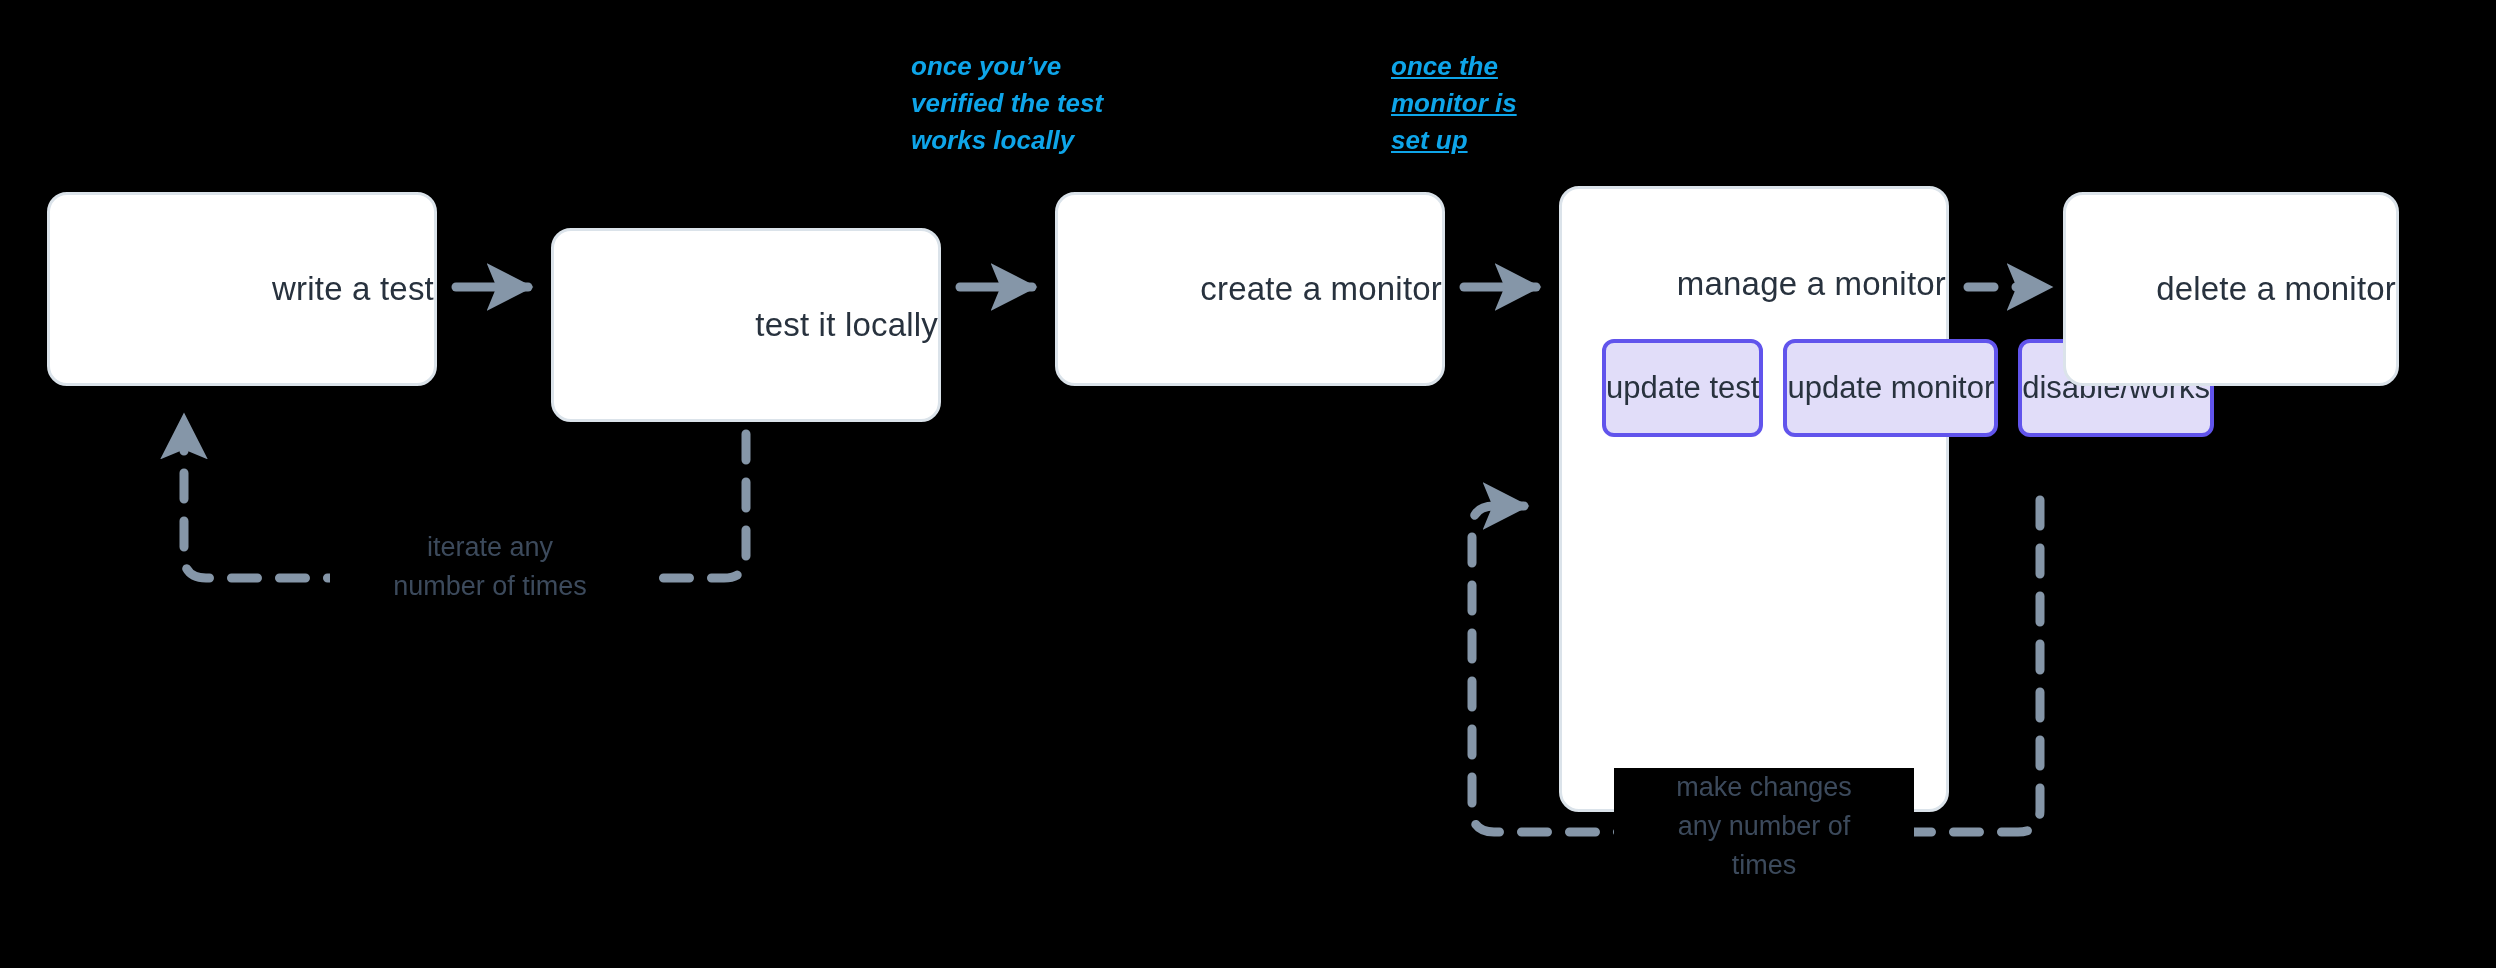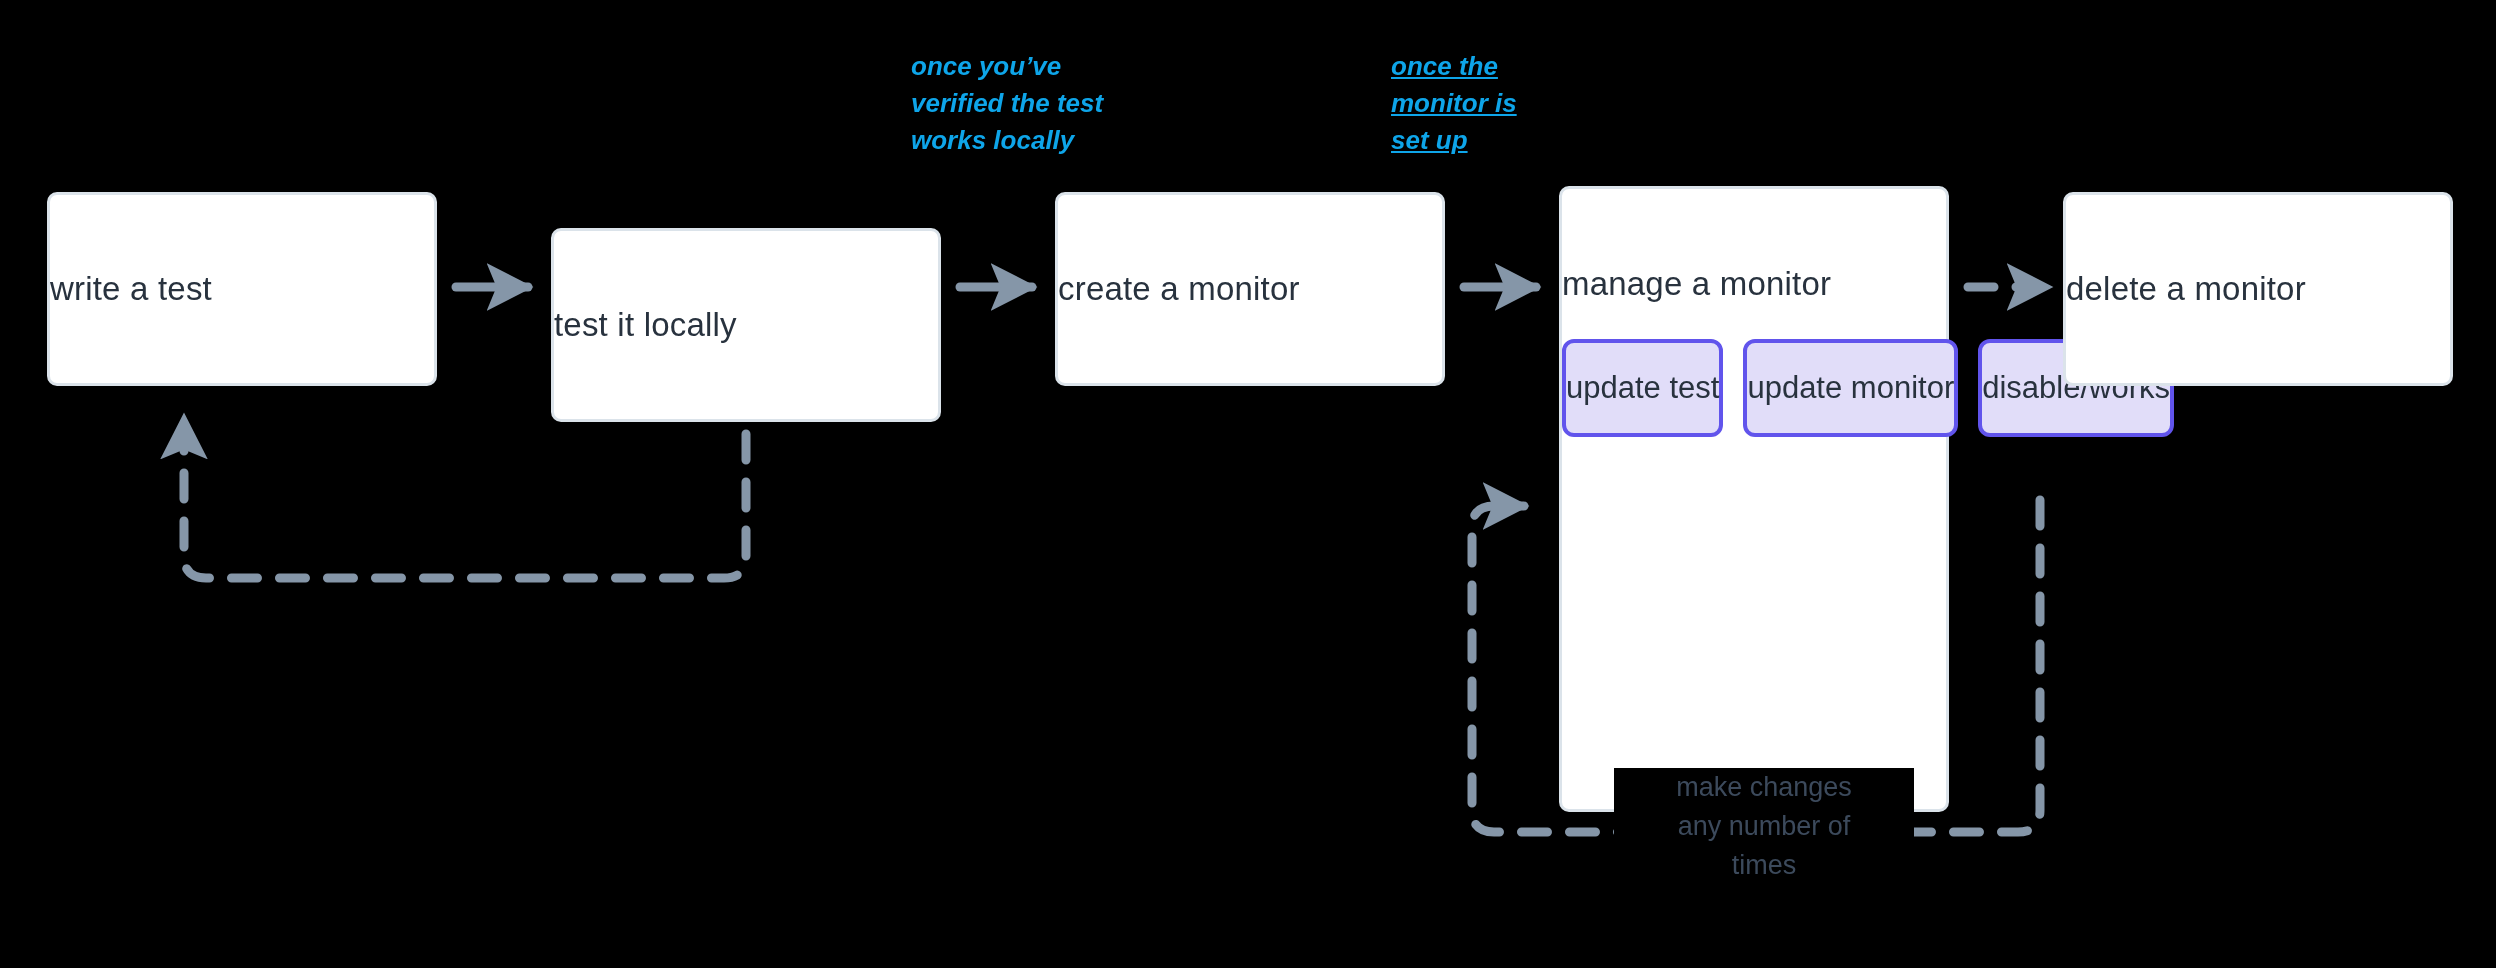--- a/index.html
+++ b/index.html
@@ -27,24 +27,24 @@
     height: 968px;
     pointer-events: none;
   }
 
   
   .node {
     position: absolute;
     box-sizing: border-box;
     background: #ffffff;
     border: 3px solid #dbe3ea;
-    border-radius: 10px;
+    border-radius: 20px;
     display: flex;
     flex-direction: column;
-    align-items: flex-start;
+    align-items: flex-end;
   }
   .node-label {
     font-size: 33px;
     color: #28323e;
     letter-spacing: 0.2px;
     white-space: nowrap;
   }
 
   
   .node.simple {
@@ -160,30 +160,32 @@
       </div>
       <div class="sub-node">
         <span class="sub-label">update monitor</span>
       </div>
       <div class="sub-node">
         <span class="sub-label">disable/works</span>
       </div>
     </div>
   </div>
 
-  <div class="node simple" style="left:2063px; top:192px; width:390px; height:194px;">
+  <div class="node simple" style="left:2063px; top:192px; width:336px; height:194px;">
     <span class="node-label">delete a monitor</span>
   </div>
 
   <div class="edge-note" style="left:911px; top:48px;">once you’ve
 verified the test
 works locally</div>
 
   <div class="edge-note" style="left:1391px; top:48px;text-decoration:underline;">once the
 monitor is
 set up</div>
 
+  <div class="loop-note loop-note-bg" style="left:330px; top:528px; width:300px;">iterate any
+number of times</div>
 
   <div class="loop-note loop-note-bg" style="left:1614px; top:768px; width:280px;text-align:center;">make changes
 any number of
 times</div>
 
 </div>
 
 </body></html>

